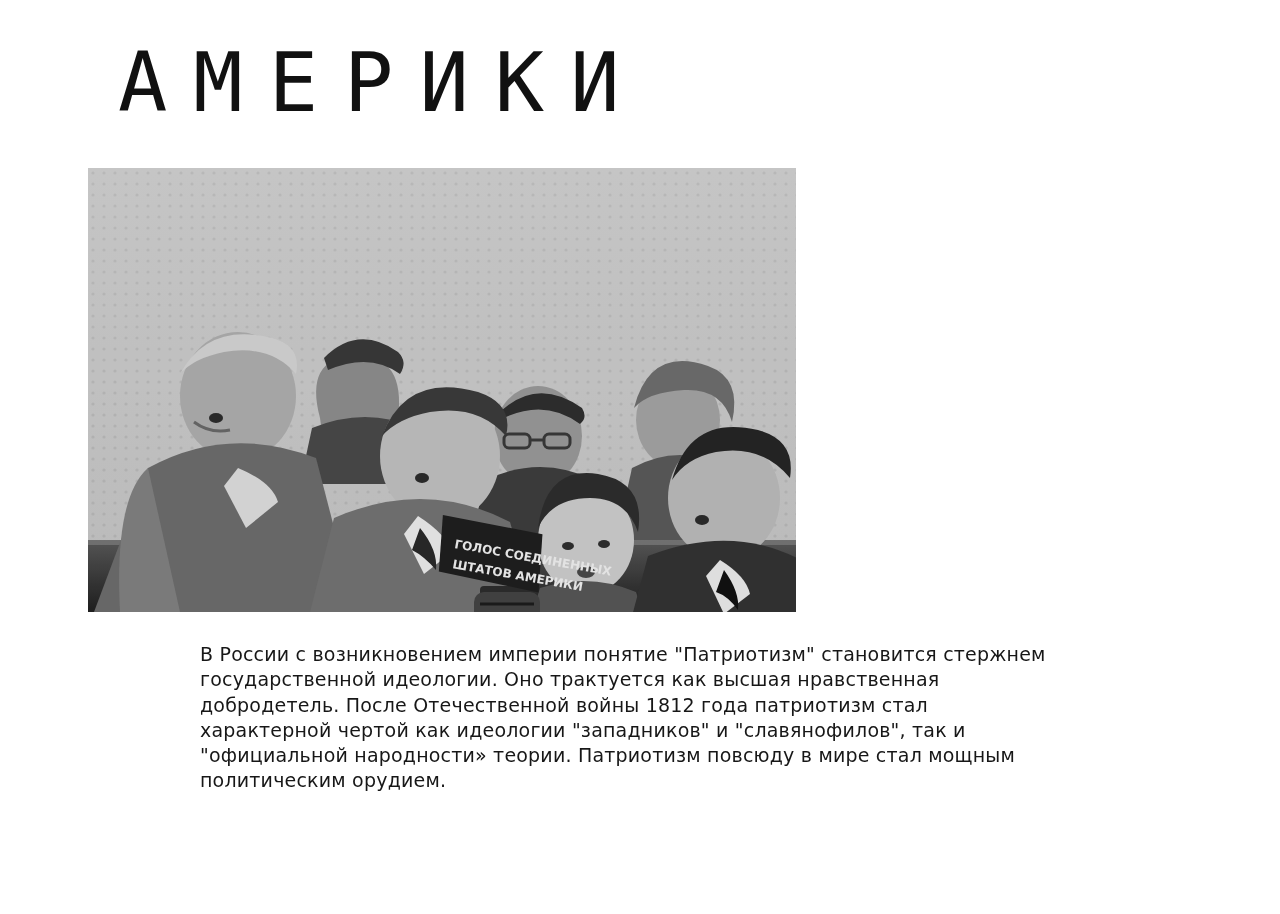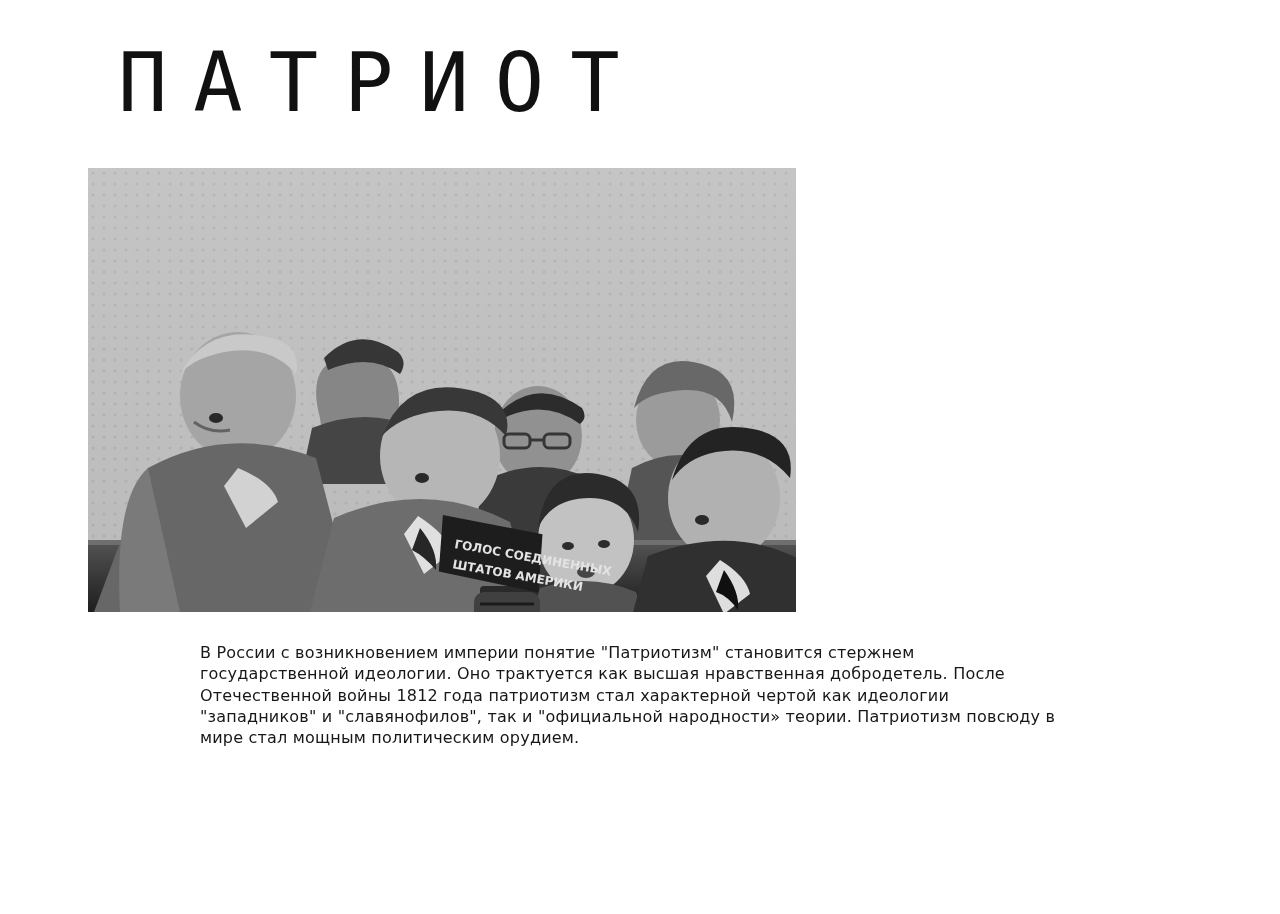--- a/index.html
+++ b/index.html
@@ -52,40 +52,40 @@
     height: 444px;
   }
 
   
   .body-text {
     position: absolute;
     left: 200px;
     top: 642px;
     width: 862px;
     font-family: "DejaVu Sans", sans-serif;
-    font-size: 16px;
+    font-size: 19px;
     line-height: 1.33;
     text-align: justify;
     text-justify: inter-word;
     color: #171717;
     letter-spacing: 0.2px;
   }
   .body-text p {
     margin: 0;
   }
   .body-text p:last-child {
     text-align: left;
   }
 </style>
 </head>
 <body>
 
 <div class="page">
 
-  <div class="title">ПАТРИОТ</div>
+  <div class="title">АМЕРИКИ</div>
 
   <div class="photo-frame">
     <svg viewBox="0 0 708 444" preserveAspectRatio="xMidYMid slice">
       <defs>
         <linearGradient id="wallg" x1="0" y1="0" x2="0" y2="1">
           <stop offset="0%" stop-color="#d8d8d8"></stop>
           <stop offset="100%" stop-color="#b4b4b4"></stop>
         </linearGradient>
         <linearGradient id="tableg" x1="0" y1="0" x2="0" y2="1">
           <stop offset="0%" stop-color="#5a5a5a"></stop>

